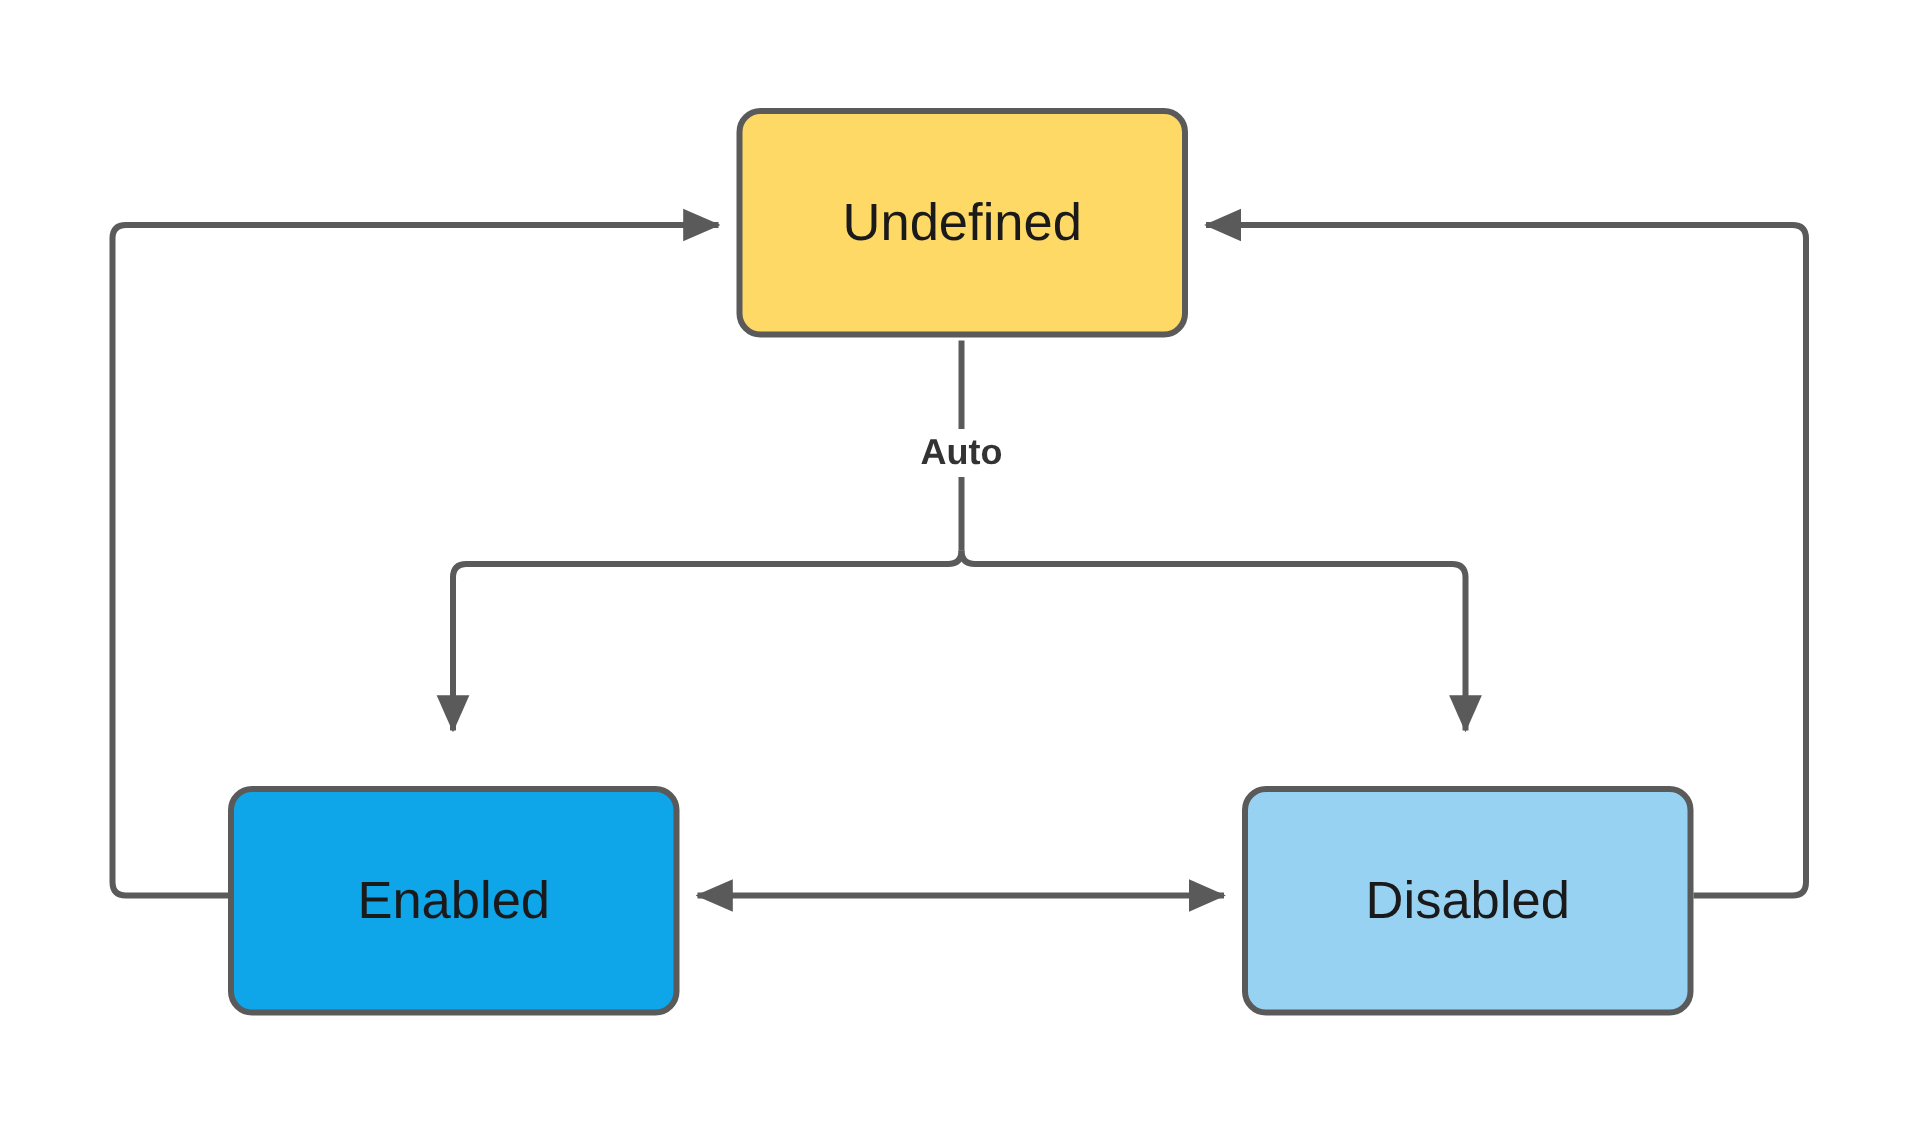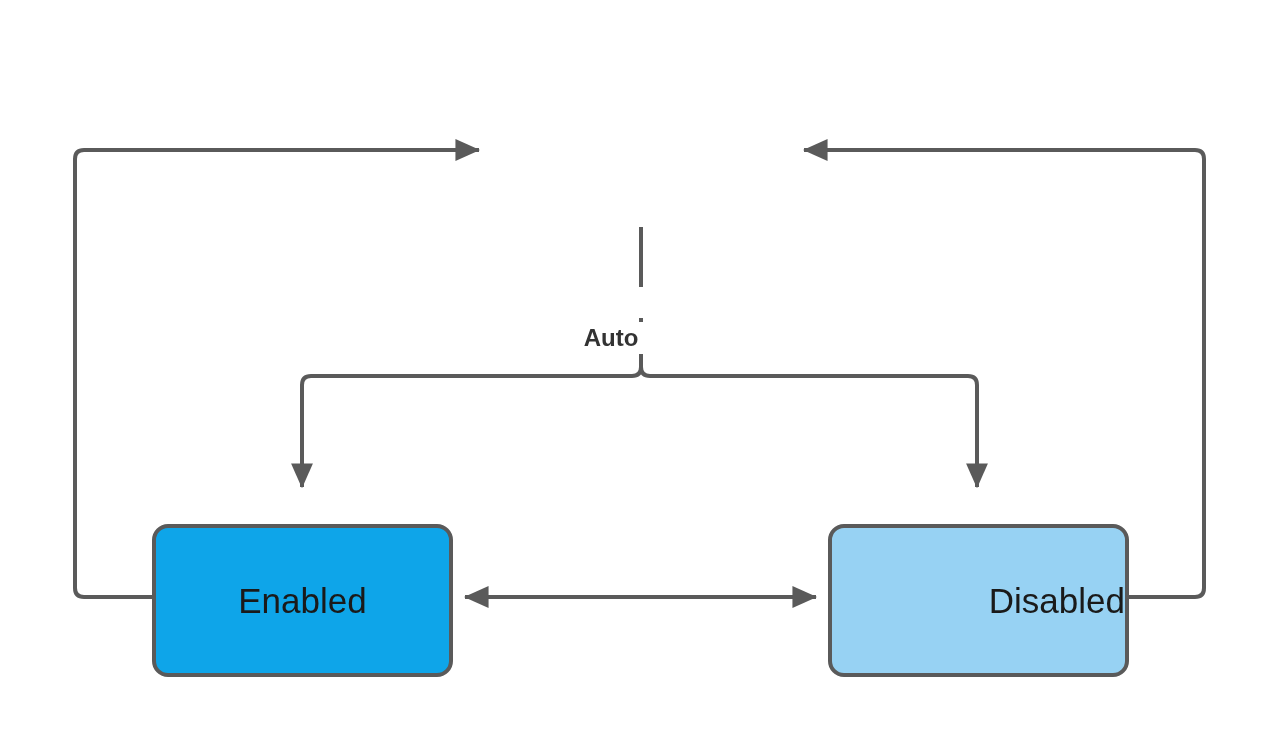--- a/index.html
+++ b/index.html
@@ -80,24 +80,27 @@
       <path d="M 641,367 Q 641,376 650,376 L 968,376 Q 977,376 977,385 L 977,487" marker-end="url(#arrow-end)"></path>
 
       <path d="M 152,597 L 84,597 Q 75,597 75,588 L 75,159 Q 75,150 84,150 L 479,150" marker-end="url(#arrow-end)"></path>
 
       <path d="M 1129,597 L 1195,597 Q 1204,597 1204,588 L 1204,159 Q 1204,150 1195,150 L 804,150" marker-end="url(#arrow-end)"></path>
 
       <path d="M 465,597 L 816,597" marker-start="url(#arrow-start)" marker-end="url(#arrow-end)"></path>
     </g>
   </svg>
 
+  <div class="state-node" style="left:491px; top:72px; width:301px; height:153px; background:#FFD966;">
+    <span class="state-label">Undefined</span>
+  </div>
 
   <div class="state-node" style="left:152px; top:524px; width:301px; height:153px; background:#0ea5e9;">
     <span class="state-label">Enabled</span>
   </div>
 
-  <div class="state-node" style="left:828px; top:524px; width:301px; height:153px; background:#97D2F3;justify-content:flex-end;">
+  <div class="state-node" style="left:828px; top:524px; width:301px; height:153px; background:#97D2F3;">
     <span class="state-label">Disabled</span>
   </div>
 
-  <div class="edge-label" style="left:611px; top:302px;margin-top:36px;">Auto</div>
+  <div class="edge-label" style="left:641px; top:302px;">Auto</div>
 
 </div>
 
 </body></html>

